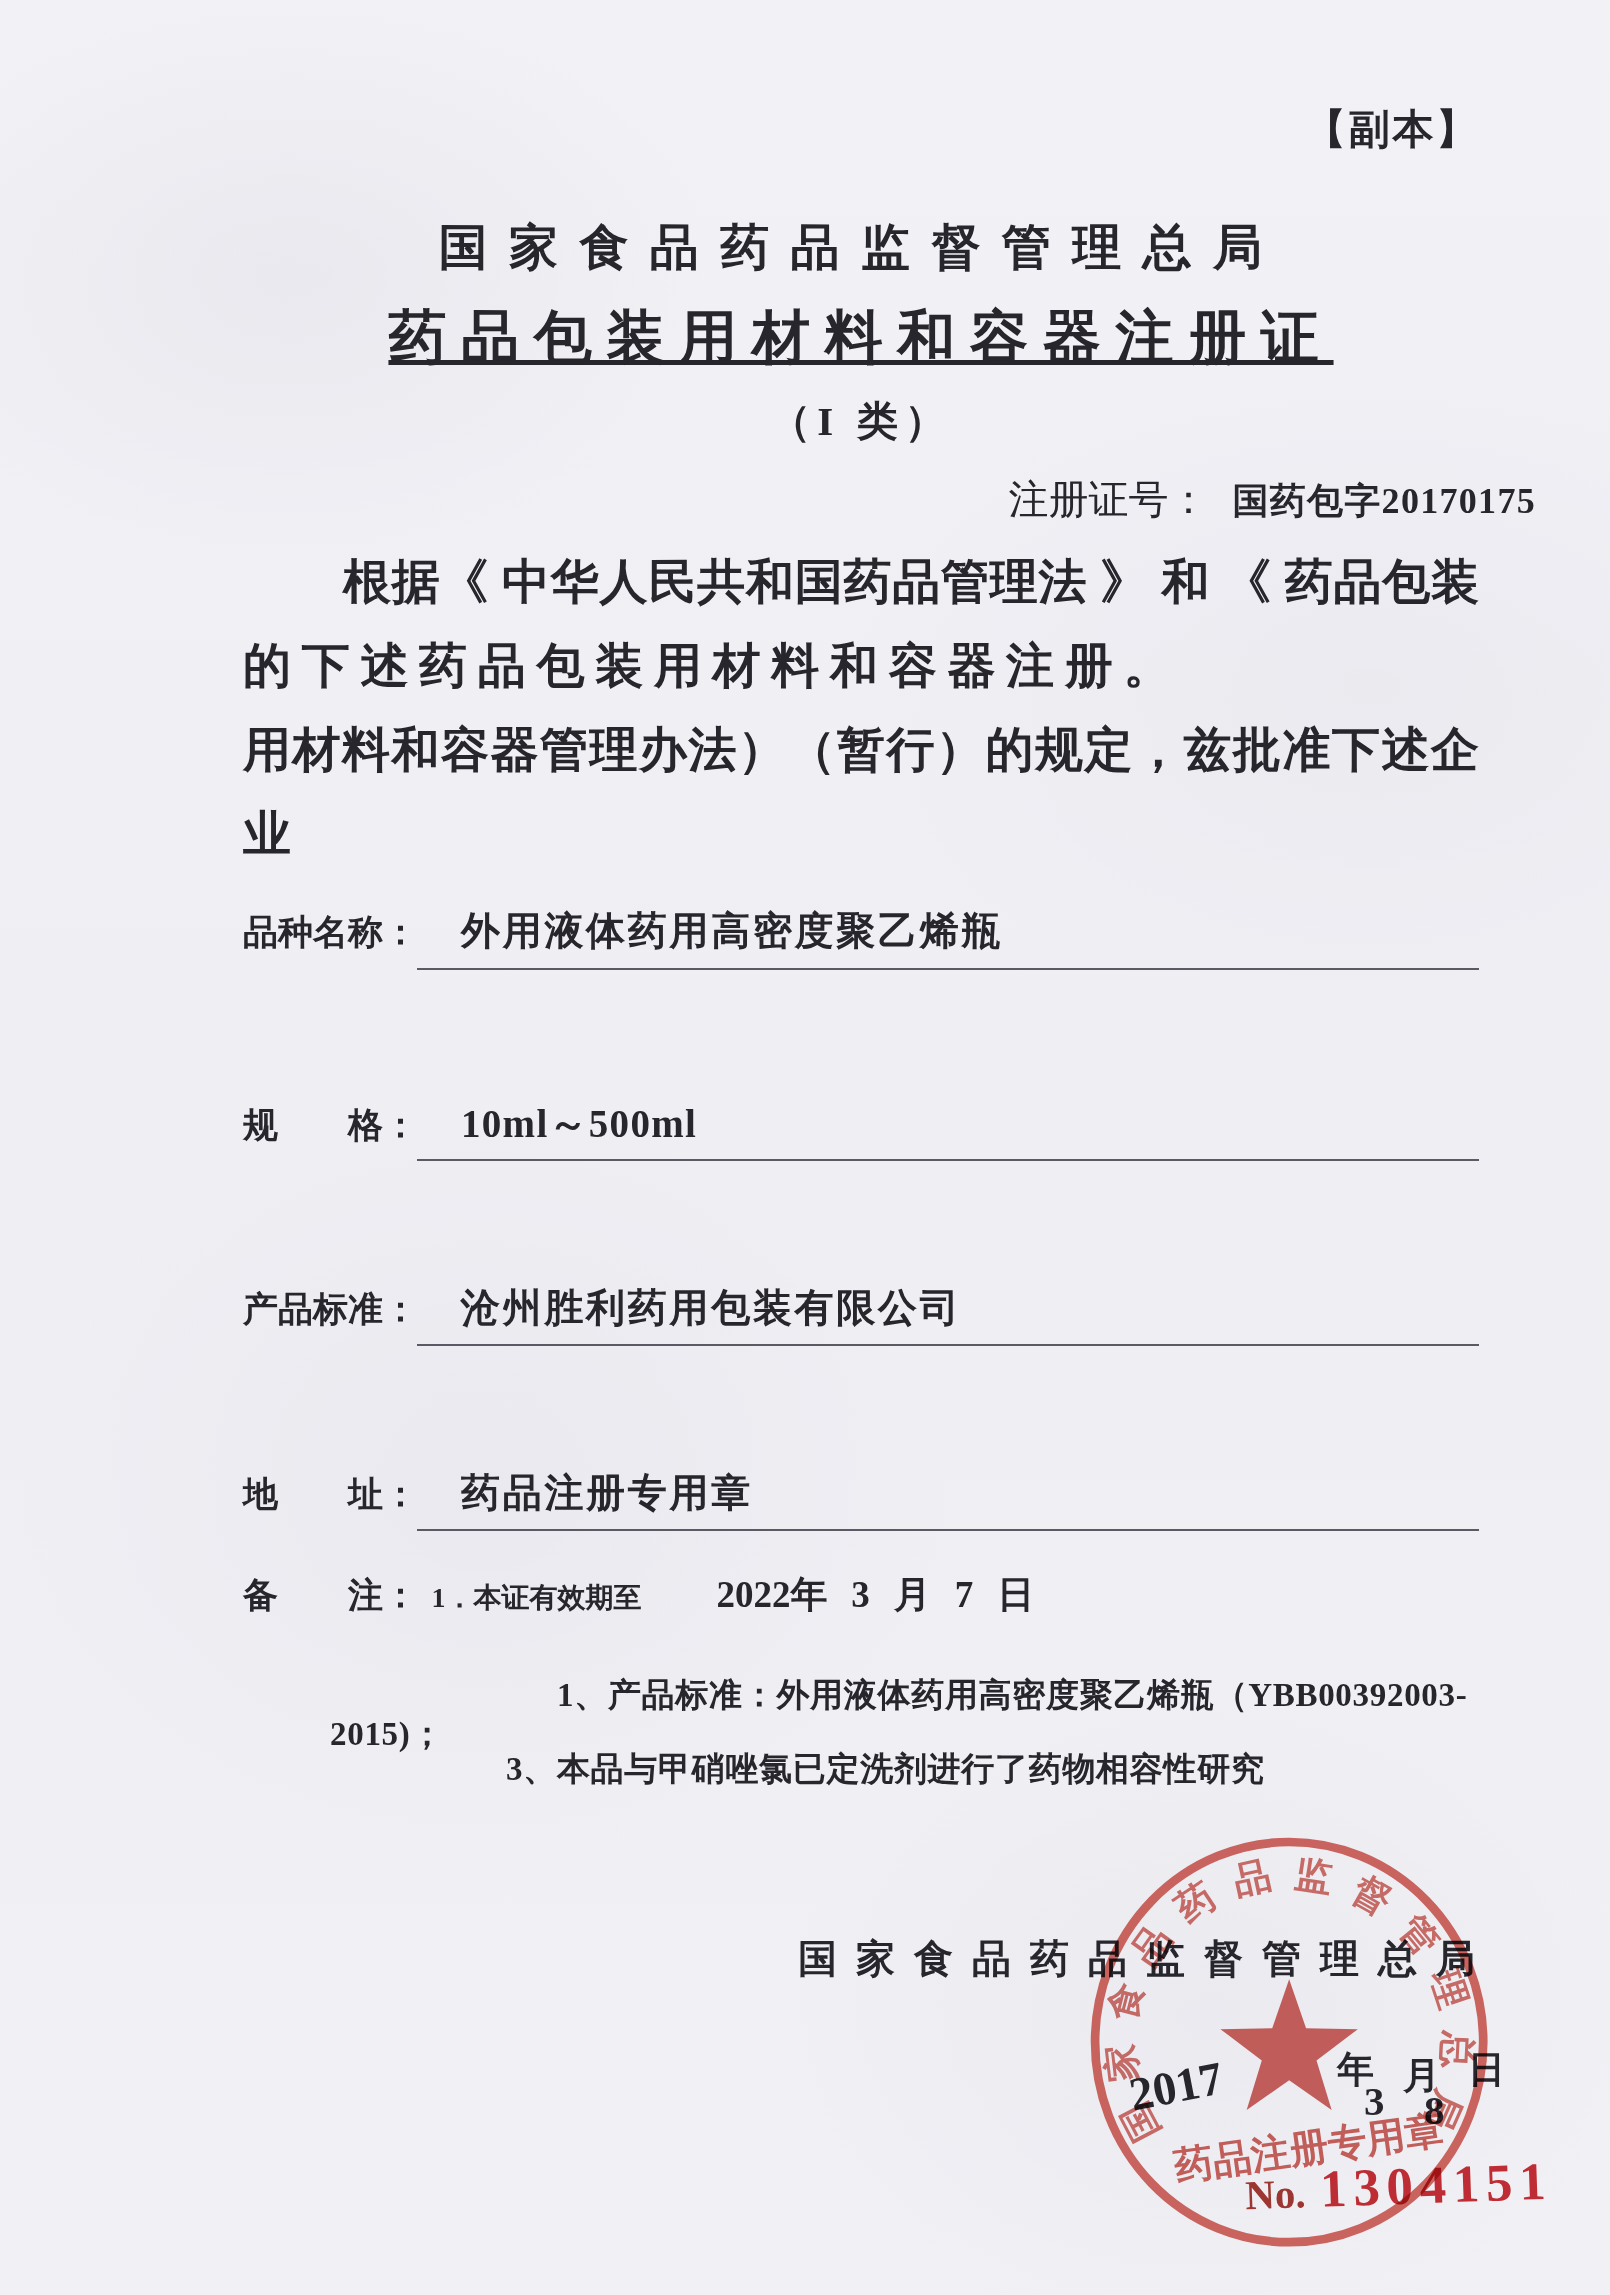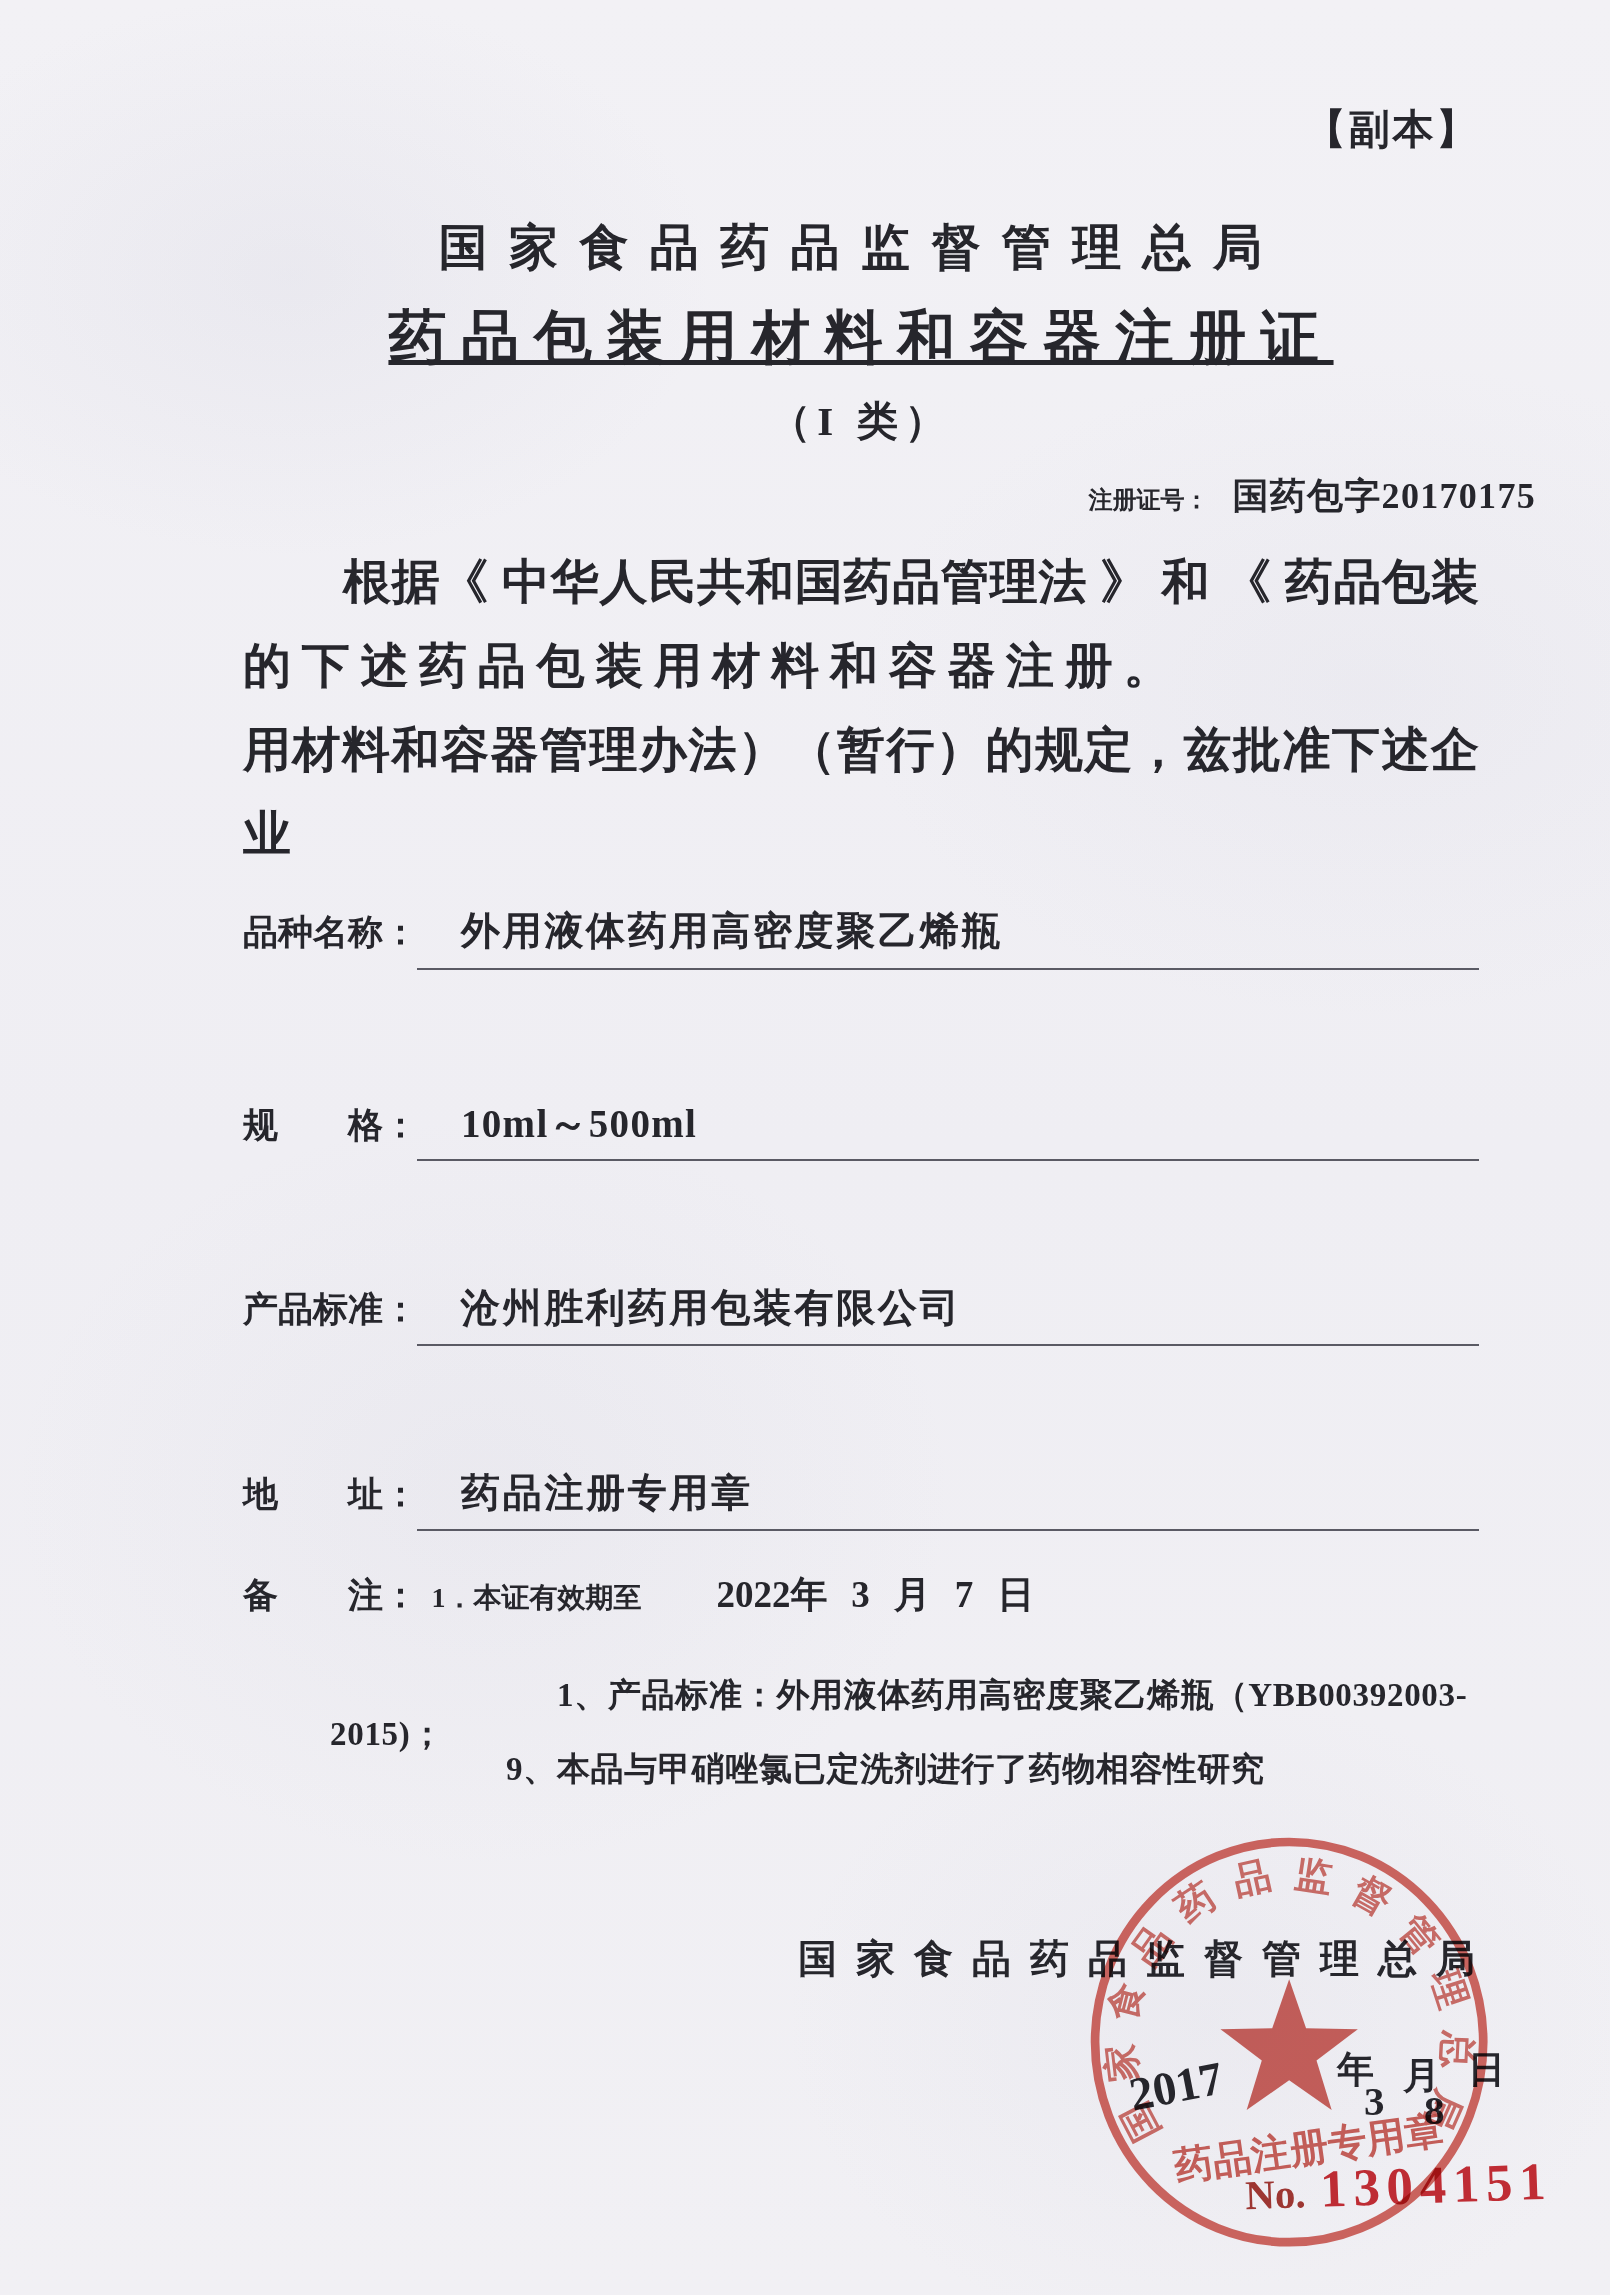--- a/index.html
+++ b/index.html
@@ -20,21 +20,21 @@
       radial-gradient(ellipse 602px 468px at 75% 88%, rgba(205,205,220,.16), transparent 70%),
       linear-gradient(180deg,#f2f1f5 0%,#efeef3 50%,#f1f0f4 100%);
   }
   .abs{position:absolute;}
   .copy-label{top:102px;left:1305px;font-size:41px;font-weight:700;letter-spacing:2.7px;}
   .header{left:243px;top:215px;width:1236px;text-align:center;}
   .authority{font-size:49px;font-weight:700;letter-spacing:21.4px;white-space:nowrap;}
   .cert-title{margin-top:18px;font-size:58px;font-weight:700;letter-spacing:14.7px;white-space:nowrap;text-decoration:underline;}
   .class-note{margin-top:17.4px;font-size:41px;font-weight:700;letter-spacing:6.7px;}
   .reg-line{top:472px;right:75px;white-space:nowrap;}
-  .reg-label{font-size:24px;font-weight:700;margin-top:40px;}
+  .reg-label{font-size:40px;font-weight:400;margin-top:40px;}
   .reg-value{font-size:36px;font-weight:700;margin-left:24px;letter-spacing:1.3px;}
   .para{left:243px;top:540px;width:1236px;font-size:48px;font-weight:600;line-height:84px;}
   .para .ln{text-align:justify;text-align-last:justify;white-space:normal;}
   .para .ln.indent{padding-left:100px;}
   .para .ln.last{text-align:left;text-align-last:left;letter-spacing:10.7px;}
   .field{left:243px;white-space:nowrap;}
   .f-label{font-size:35px;font-weight:700;display:inline-block;min-width:174px;}
   .f-value{font-size:39px;font-weight:700;letter-spacing:2.7px;margin-left:43px;}
   .f-value.num{letter-spacing:1.3px;}
   .rule{left:417px;width:1062px;height:0;border-bottom:2px solid #5a5a64;}
@@ -92,21 +92,21 @@
   <span class="f-label">地　　址：</span><span class="f-value">药品注册专用章</span>
 </div>
 <div class="abs rule" style="top:1529px;"></div>
 
 <div class="abs field" style="top:1570px;">
   <span class="f-label">备　　注：</span><span class="rk-prefix">1．本证有效期至</span><span class="rk-date">2022年 3 月 7 日</span>
 </div>
 
 <div class="abs remark-cont" style="left:557px;top:1673px;">1、产品标准：外用液体药用高密度聚乙烯瓶（YBB00392003-</div>
 <div class="abs remark-cont" style="left:330px;top:1712px;">2015)；</div>
-<div class="abs remark-cont" style="left:506px;top:1747px;">9、本品与甲硝唑氯已定洗剂进行了药物相容性研究</div>
+<div class="abs remark-cont" style="left:506px;top:1747px;">3、本品与甲硝唑氯已定洗剂进行了药物相容性研究</div>
 
 <div class="abs issuer">国家食品药品监督管理总局</div>
 
 <div class="abs d-num year" style="left:1129px;top:2059px;">2017</div>
 <div class="abs d-unit" style="left:1337px;top:2045px;">年</div>
 <div class="abs d-num" style="left:1364px;top:2077px;">3</div>
 <div class="abs d-unit" style="left:1403px;top:2051px;">月</div>
 <div class="abs d-num" style="left:1424px;top:2086px;">8</div>
 <div class="abs d-unit" style="left:1468px;top:2045px;">日</div>
 

